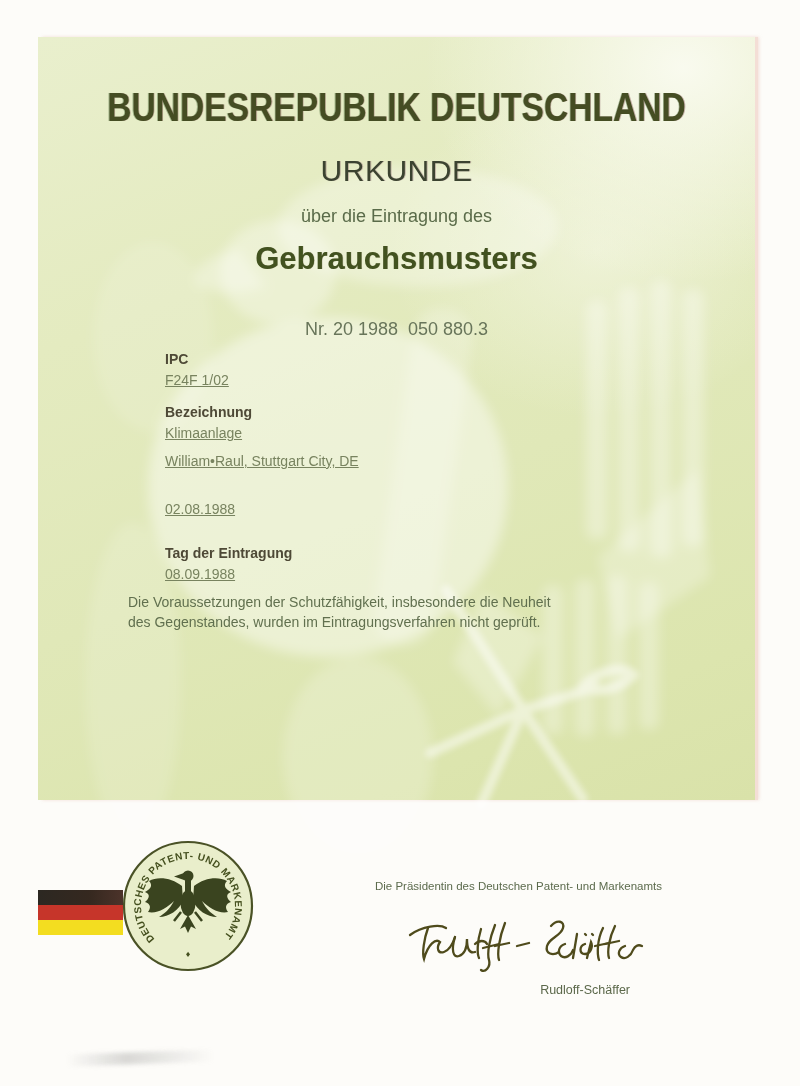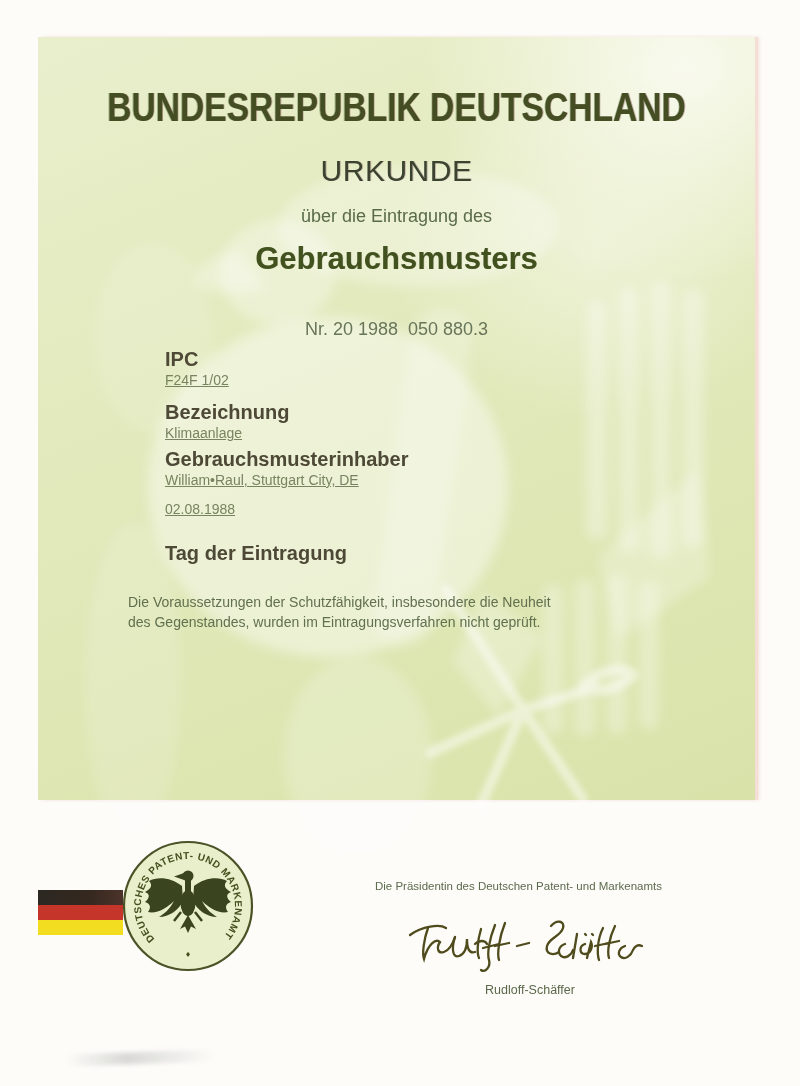--- a/index.html
+++ b/index.html
@@ -32,36 +32,36 @@
     text-shadow:1px 0 rgba(110,60,80,.3);
   }
   .subtitle{top:169px;font-size:18px;color:#5a6b49;}
   .subject{
     top:204px;font-size:31px;font-weight:bold;color:#42521f;
     text-shadow:.5px 0 rgba(90,70,50,.3);
   }
   .number{top:250px;font-size:18px;color:#68755a;white-space:pre;margin-top:32px;}
   .fields{position:absolute;left:127px;top:0;width:420px;}
   .field{position:absolute;left:0;width:420px;}
-  .field .lbl{font-size:20px;font-weight:bold;color:#4e4936;line-height:19px;}
+  .field .lbl{font-size:14px;font-weight:bold;color:#4e4936;line-height:19px;}
   .field .val{font-size:14px;color:#78835f;line-height:19px;margin-top:2px;text-decoration:underline;}
   .f0{top:313px}.f1{top:366px}.f2{top:413px}.f3{top:461px}.f4{top:507px}
   .note{
     position:absolute;left:90px;top:555px;width:445px;
     font-size:14px;line-height:20px;color:#61704f;
   }
   .flag{position:absolute;left:0;top:853px;width:85px;height:45px;}
   .flag .s{height:15px;}
   .s-black{background:linear-gradient(90deg,#2c2822 0%,#35281f 60%,#4c332a 100%);}
   .s-red{background:#c6352a;}
   .s-gold{background:#f3dd20;}
   .seal{position:absolute;left:80px;top:799px;width:140px;height:140px;}
   .president{position:absolute;left:337px;top:843px;font-size:11.5px;color:#5c6b4d;white-space:nowrap;}
   .sig{position:absolute;left:360px;top:876px;width:255px;height:64px;}
-  .sig-name{position:absolute;left:392px;top:946px;width:200px;text-align:center;font-size:12.5px;color:#5b684a;}
+  .sig-name{position:absolute;left:392px;top:946px;width:200px;text-align:right;font-size:12.5px;color:#5b684a;}
   .smudge{
     position:absolute;left:66px;top:1052px;width:150px;height:12px;
     background:linear-gradient(90deg,rgba(150,150,148,0),rgba(150,150,148,.35) 40%,rgba(150,150,148,0));
     filter:blur(2px);transform:rotate(-2deg);
   }
 </style>
 </head>
 <body>
 
 <div class="scan">
@@ -115,28 +115,28 @@
     <div class="fields">
       <div class="field f0">
         <div class="lbl">IPC</div>
         <div class="val">F24F 1/02</div>
       </div>
       <div class="field f1">
         <div class="lbl">Bezeichnung</div>
         <div class="val">Klimaanlage</div>
       </div>
       <div class="field f2">
-        <div class="lbl">Gebrauchsmusterinhaber</div>
         <div class="val">William•Raul, Stuttgart City, DE</div>
       </div>
       <div class="field f3">
         <div class="val">02.08.1988</div>
       </div>
       <div class="field f4">
         <div class="lbl">Tag der Eintragung</div>
+        <div class="val">08.09.1988</div>
       </div>
     </div>
 
     <div class="note">Die Voraussetzungen der Schutzfähigkeit, insbesondere die Neuheit des Gegenstandes, wurden im Eintragungsverfahren nicht geprüft.</div>
 
     <div class="flag">
       <div class="s s-black"></div>
       <div class="s s-red"></div>
       <div class="s s-gold"></div>
     </div>

